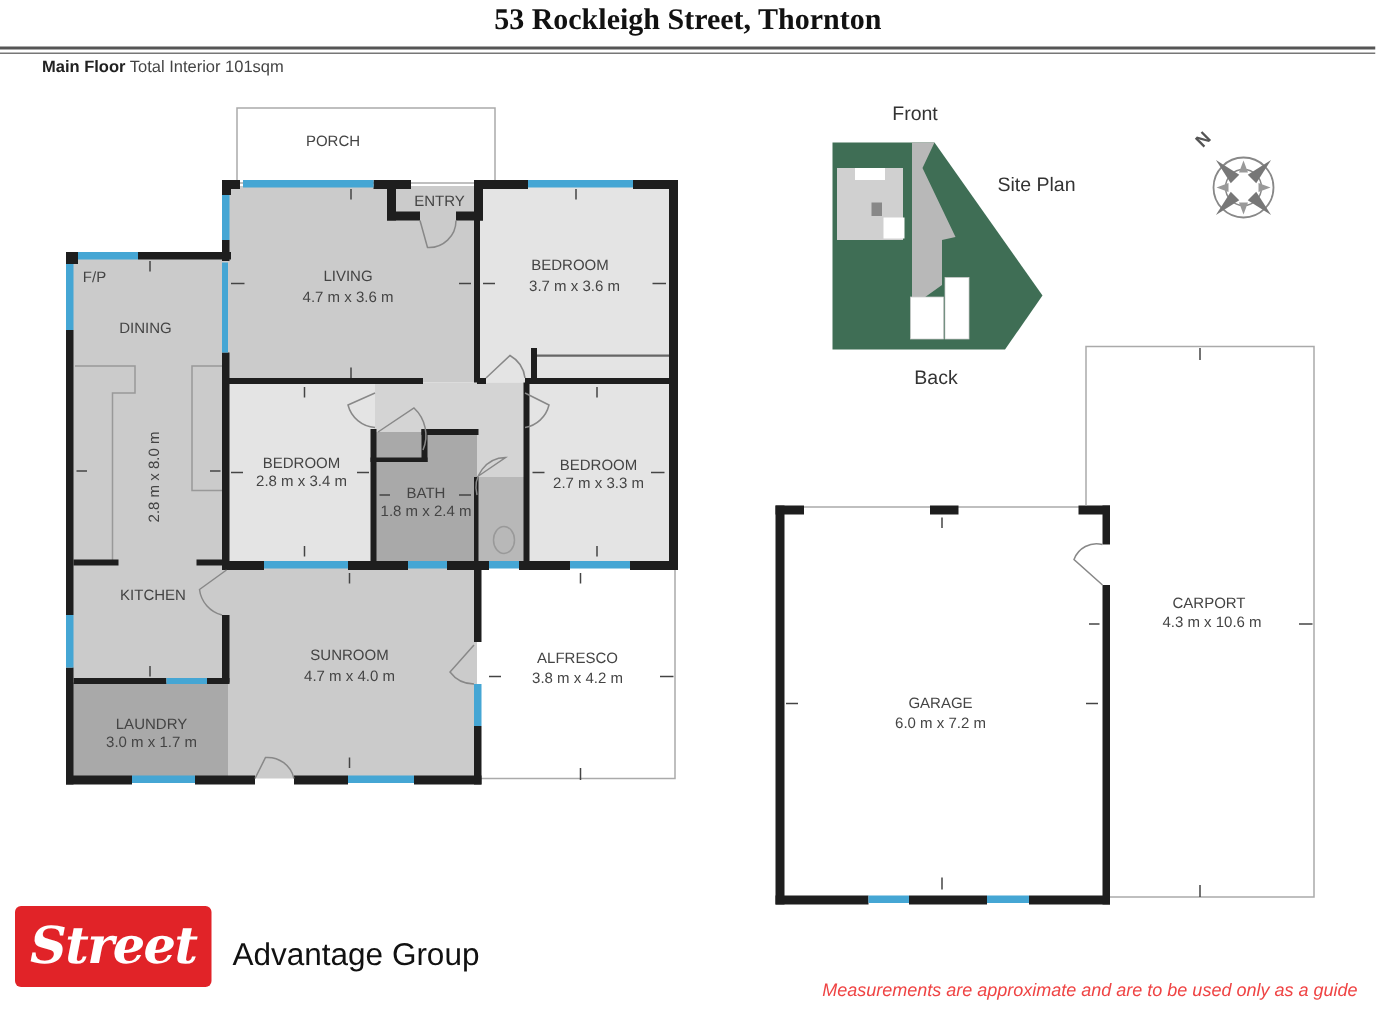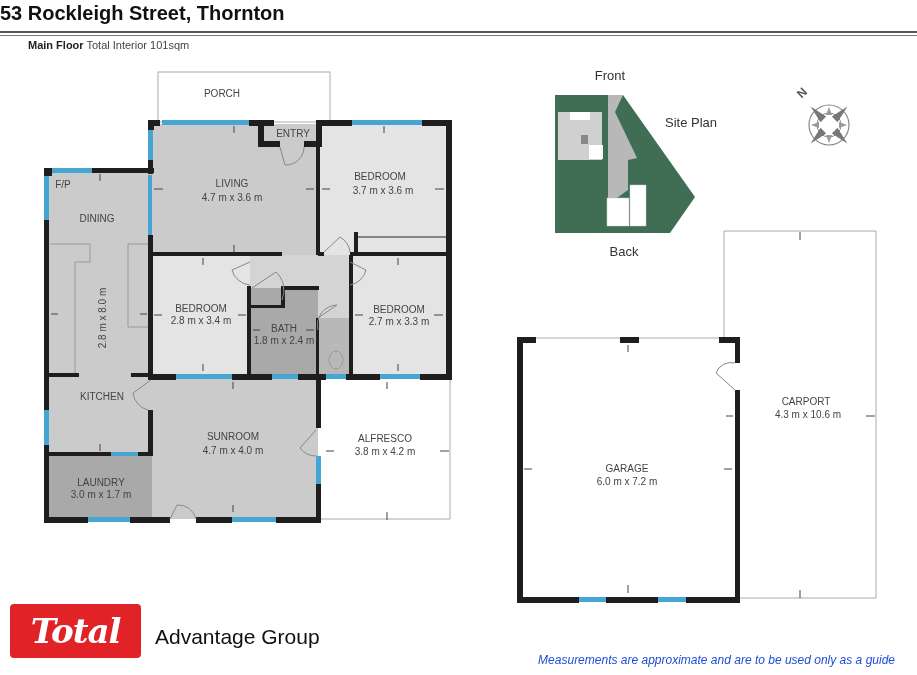--- a/index.html
+++ b/index.html
@@ -1,24 +1,24 @@
 <!DOCTYPE html>
 <html><head>
 <meta charset="utf-8">
 <style>
   html, body { margin:0; padding:0; background:#ffffff; }
   body { width:917px; height:675px; position:relative; overflow:hidden; font-family:"Liberation Sans", sans-serif; color:#333; }
   .abs { position:absolute; }
-  .title { left:0; width:917px; top:2px; text-align:left; font-size:20px; font-weight:bold; color:#111; }
+  .title { left:0; width:917px; top:2px; text-align:center; font-size:20px; font-weight:bold; color:#111;font-family:Liberation Serif, serif; }
   .rule1 { left:0; width:917px; top:31px; height:2px; background:#555; }
   .rule2 { left:0; width:917px; top:35px; height:1px; background:#777; }
   .subtitle { left:0; width:917px; top:39px; text-align:left; font-size:11px; color:#444;padding-left:28px; }
   .subtitle b { color:#222; }
   svg text { font-family:"Liberation Sans", sans-serif; }
-  .footer-note { right:22px; top:653px; font-size:12px; font-style:italic; color:#1d4ed8; }
+  .footer-note { right:12px; top:653px; font-size:12px; font-style:italic; color:#ef4444; }
   .logo-box { left:10px; top:604px; width:131px; height:54px; background:#e12328; border-radius:4px; }
   .logo-text { left:10px; top:604px; width:131px; height:54px; color:#fff; font-family:"DejaVu Serif", serif; font-style:italic; font-weight:bold; font-size:34px; line-height:54px; text-align:center; letter-spacing:-1px; }
   .logo-group { left:155px; top:625px; font-size:21px; color:#111; font-family:Liberation Sans, sans-serif; }
 </style>
 </head>
 <body>
 
 <div class="abs title">53 Rockleigh Street, Thornton</div>
 <div class="abs rule1"></div>
 <div class="abs rule2"></div>
@@ -246,15 +246,15 @@
     <polygon points="0,-26 4,-8 -4,-8" fill="#777" transform="rotate(315)"></polygon>
     <polygon points="0,-18 3,-10 -3,-10" fill="#999"></polygon>
     <polygon points="0,-18 3,-10 -3,-10" fill="#999" transform="rotate(90)"></polygon>
     <polygon points="0,-18 3,-10 -3,-10" fill="#999" transform="rotate(180)"></polygon>
     <polygon points="0,-18 3,-10 -3,-10" fill="#999" transform="rotate(270)"></polygon>
   </g>
   <text x="799" y="100" font-size="12" fill="#555" font-weight="bold" transform="rotate(-45 799 96)">N</text>
 </svg>
 
 <div class="abs logo-box"></div>
-<div class="abs logo-text">Total</div>
+<div class="abs logo-text">Street</div>
 <div class="abs logo-group">Advantage Group</div>
 <div class="abs footer-note">Measurements are approximate and are to be used only as a guide</div>
 
 </body></html>

